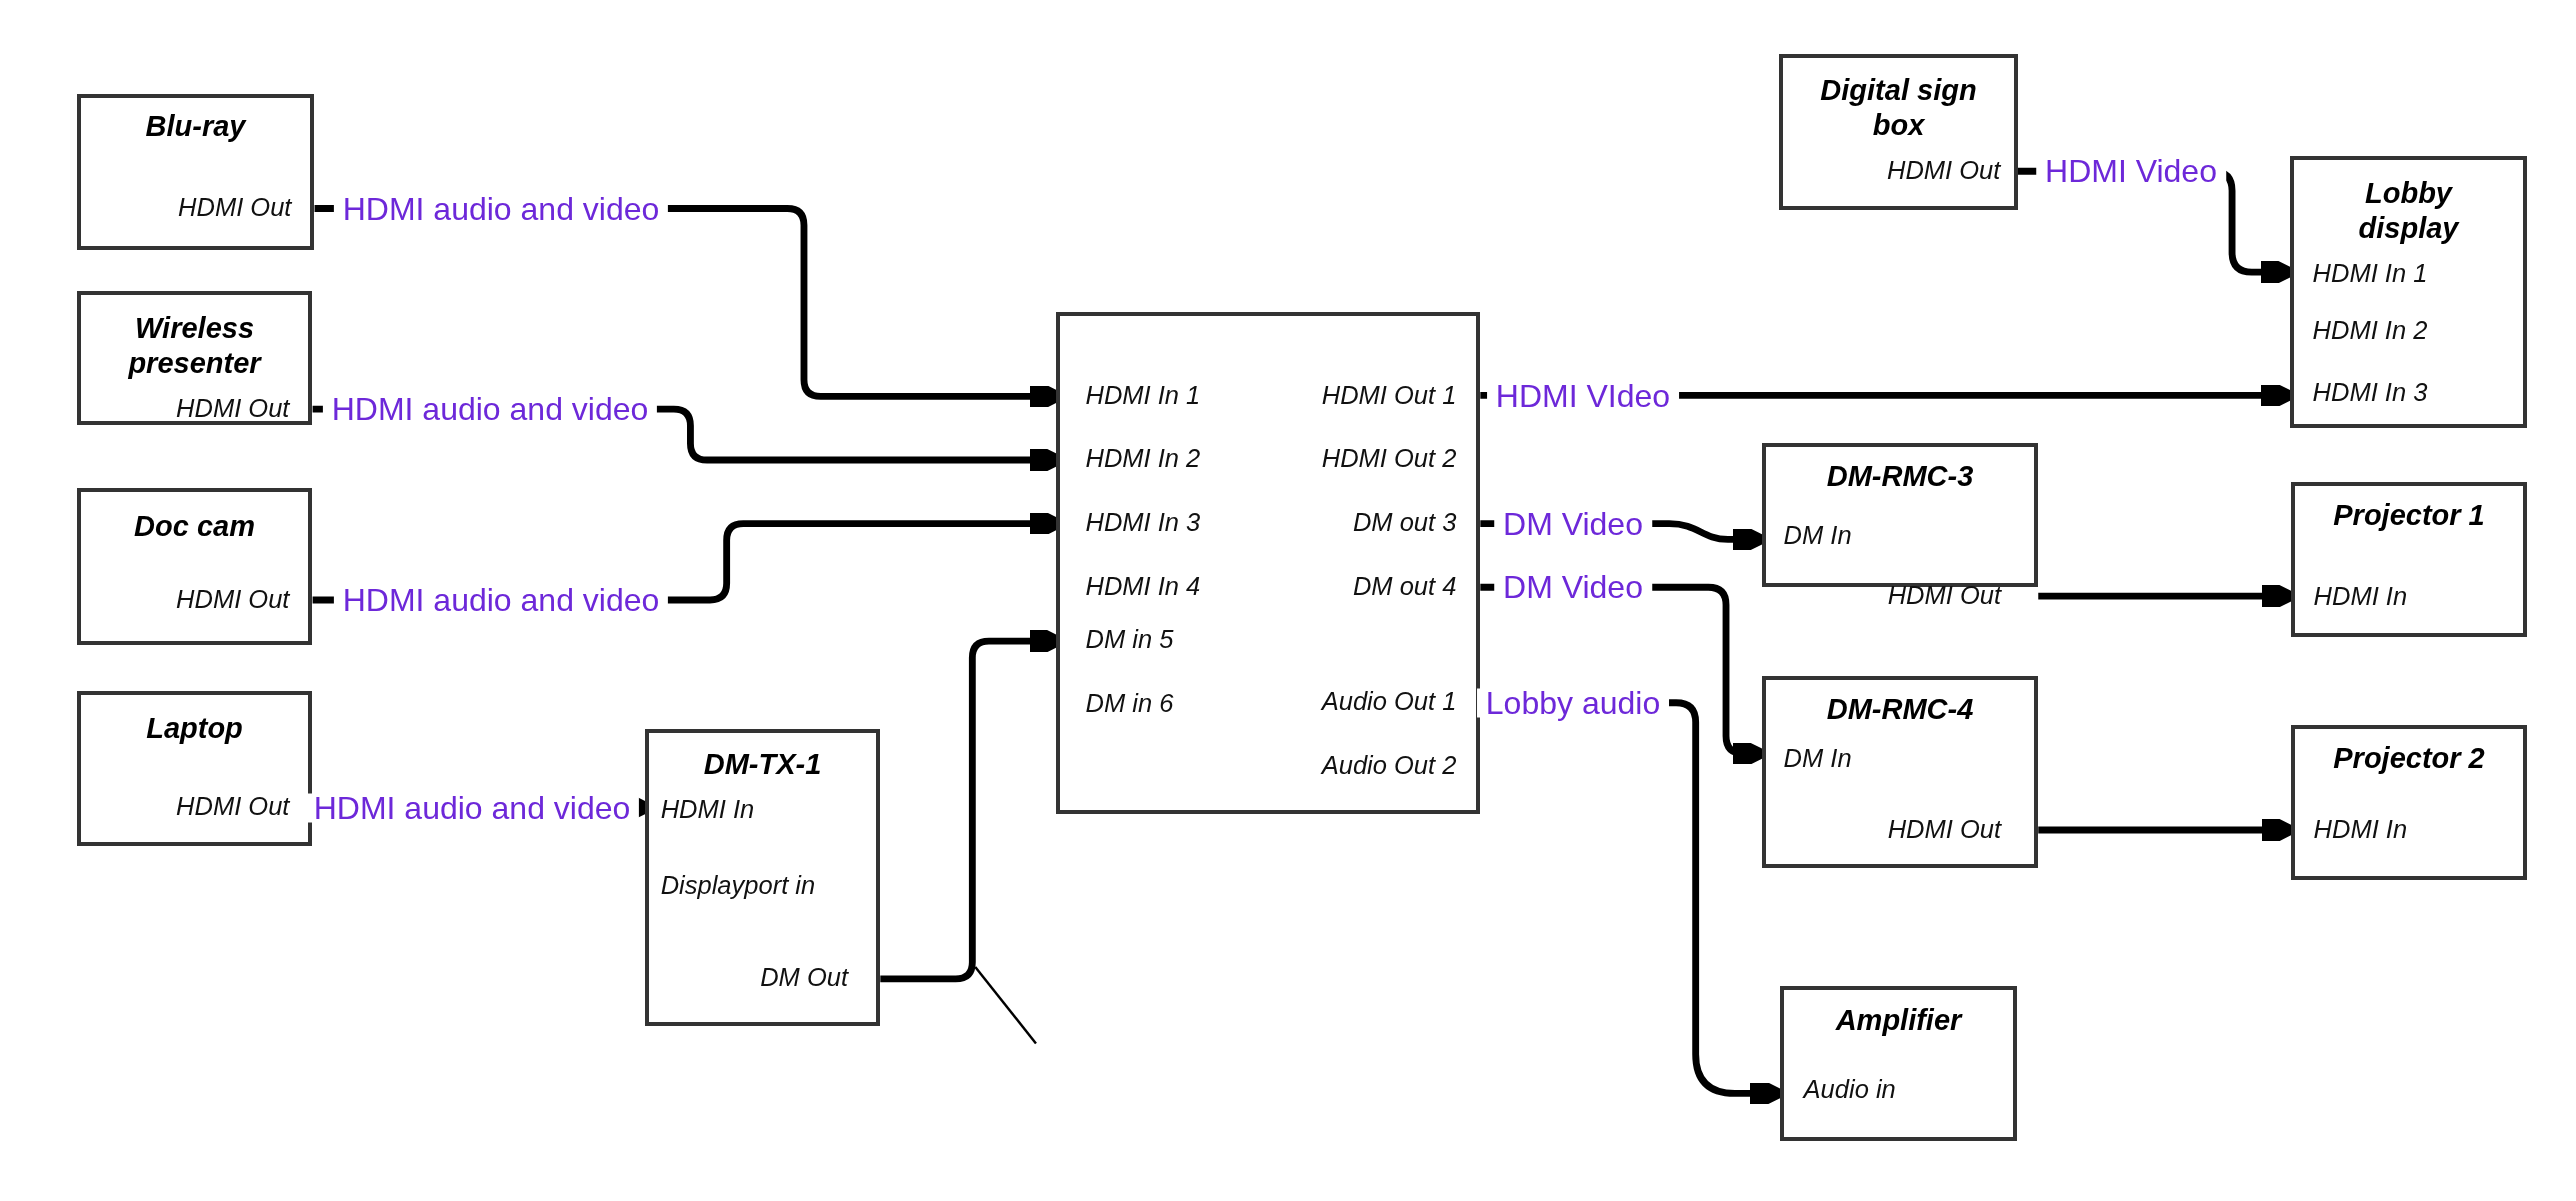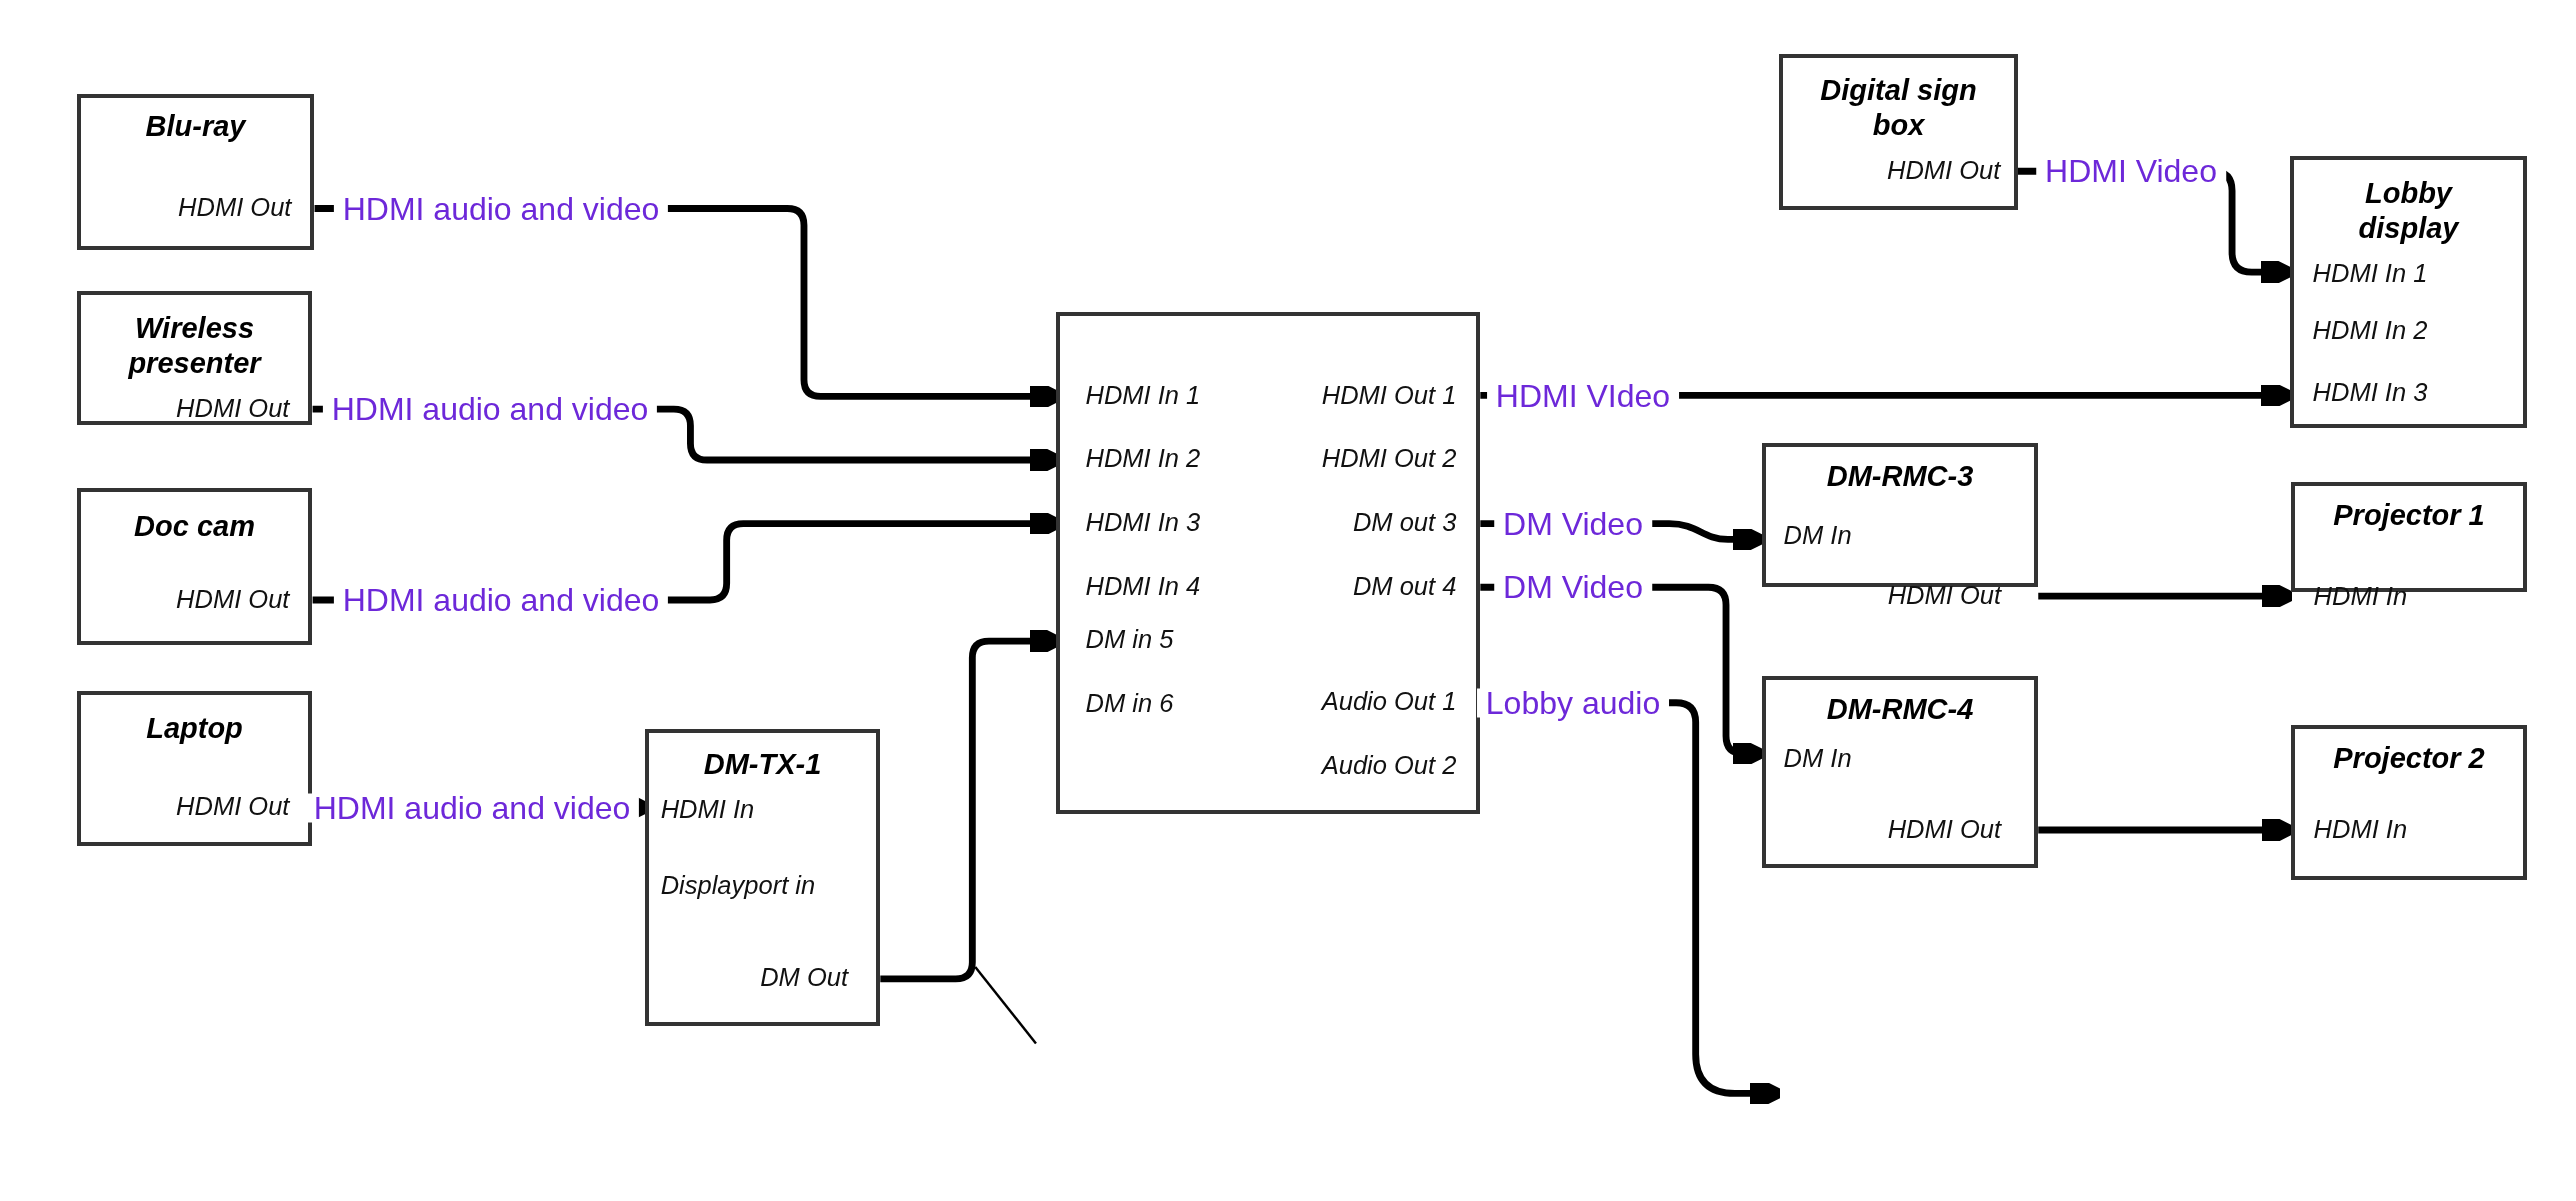--- a/index.html
+++ b/index.html
@@ -98,36 +98,40 @@
     <div class="port" style="left:18.6px;top:156px;">HDMI In 2</div>
     <div class="port" style="left:18.6px;top:218px;">HDMI In 3</div>
   </div>
 
   <div class="node" style="left:1762px;top:443px;width:276px;height:144px;">
     <div class="title" style="margin-top:11.7px;">DM-RMC-3</div>
     <div class="port" style="left:17.6px;top:74px;">DM In</div>
     <div class="port" style="right:33px;top:134px;">HDMI Out</div>
   </div>
 
-  <div class="node" style="left:2291px;top:482px;width:236px;height:110px;">
+  <div class="node" style="left:2291px;top:482px;width:236px;height:155px;">
     <div class="title" style="margin-top:11.7px;">Projector 1</div>
     <div class="port" style="left:18.6px;top:96px;">HDMI In</div>
   </div>
 
   <div class="node" style="left:1762px;top:676px;width:276px;height:192px;">
     <div class="title" style="margin-top:11.7px;">DM-RMC-4</div>
     <div class="port" style="left:17.6px;top:64px;">DM In</div>
     <div class="port" style="right:33px;top:135px;">HDMI Out</div>
   </div>
 
   <div class="node" style="left:2291px;top:725px;width:236px;height:155px;">
     <div class="title" style="margin-top:11.7px;">Projector 2</div>
     <div class="port" style="left:18.6px;top:86px;">HDMI In</div>
   </div>
 
+  <div class="node" style="left:1780px;top:986px;width:237px;height:155px;">
+    <div class="title" style="margin-top:12.7px;">Amplifier</div>
+    <div class="port" style="left:19.6px;top:85px;">Audio in</div>
+  </div>
 
   <div class="wlabel" style="left:501px;top:209px;">HDMI audio and video</div>
   <div class="wlabel" style="left:490px;top:409px;">HDMI audio and video</div>
   <div class="wlabel" style="left:501px;top:600px;">HDMI audio and video</div>
   <div class="wlabel" style="left:472px;top:808px;">HDMI audio and video</div>
   <div class="wlabel" style="left:1583px;top:396px;">HDMI VIdeo</div>
   <div class="wlabel" style="left:2131px;top:171px;">HDMI Video</div>
   <div class="wlabel" style="left:1573px;top:524px;">DM Video</div>
   <div class="wlabel" style="left:1573px;top:587px;">DM Video</div>
   <div class="wlabel" style="left:1573px;top:703px;">Lobby audio</div>

